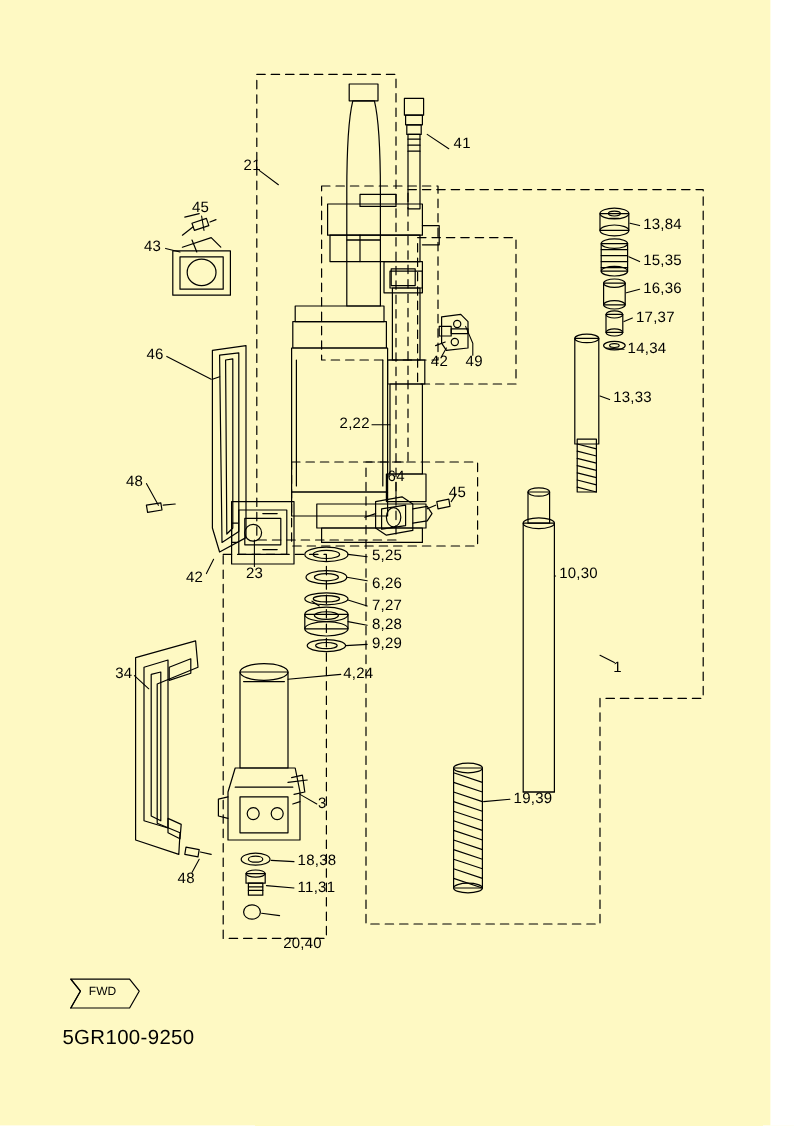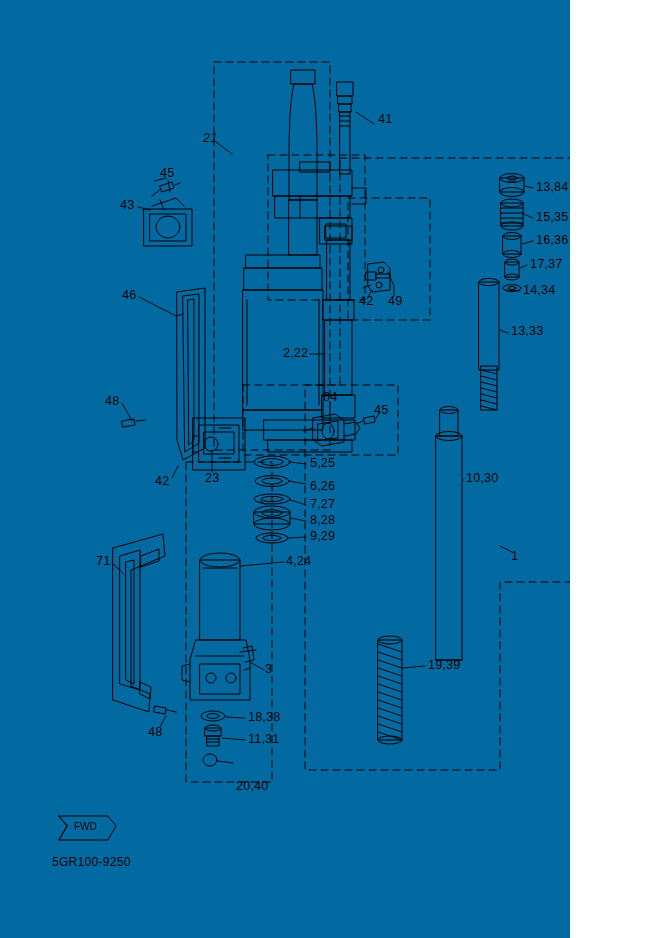--- a/index.html
+++ b/index.html
@@ -5,44 +5,44 @@
   html, body {
     margin: 0;
     padding: 0;
     background: #ffffff;
   }
   body {
     font-family: "Liberation Sans", sans-serif;
   }
   #page {
     position: relative;
-    width: 570px;
+    width: 642px;
     height: 938px;
-    background: #0369a1;
+    background: #fef9c3;
     overflow: hidden;
   }
   svg#diagram {
     position: absolute;
     left: 0;
     top: 0;
     width: 662px;
     height: 938px;
   }
   .lbl {
     position: absolute;
     font-family: "Liberation Sans", sans-serif;
     font-size: 12.5px;
     color: #000000;
     white-space: nowrap;
     letter-spacing: 0.2px;
   }
   .partno {
     position: absolute;
     font-family: "Liberation Sans", sans-serif;
-    font-size: 12px;
+    font-size: 17px;
     color: #000000;
     white-space: nowrap;
     letter-spacing: 0.3px;
   }
   .fwdtext {
     position: absolute;
     font-family: "Liberation Sans", sans-serif;
     font-size: 10px;
     font-weight: normal;
     color: #000000;
@@ -328,21 +328,21 @@
       </g>
 
       <g>
         <path d="M59 816 L108 816 L116 826 L108 840 L59 840 L67 826 Z"></path>
         <path d="M67 826 L59 816 M67 826 L59 840"></path>
       </g>
     </g>
   </svg>
 
   <div class="lbl" style="left:378px; top:112px;">41</div>
-  <div class="lbl" style="left:203px; top:131px;font-style:italic;">21</div>
+  <div class="lbl" style="left:203px; top:131px;">21</div>
   <div class="lbl" style="left:160px; top:166px;">45</div>
   <div class="lbl" style="left:536px; top:180px;">13,84</div>
   <div class="lbl" style="left:120px; top:198px;">43</div>
   <div class="lbl" style="left:536px; top:210px;">15,35</div>
   <div class="lbl" style="left:536px; top:233px;">16,36</div>
   <div class="lbl" style="left:530px; top:257px;">17,37</div>
   <div class="lbl" style="left:523px; top:283px;">14,34</div>
   <div class="lbl" style="left:359px; top:294px;">42</div>
   <div class="lbl" style="left:388px; top:294px;">49</div>
   <div class="lbl" style="left:122px; top:288px;">46</div>
@@ -354,21 +354,21 @@
   <div class="lbl" style="left:205px; top:471px;">23</div>
   <div class="lbl" style="left:155px; top:474px;">42</div>
   <div class="lbl" style="left:466px; top:471px;">10,30</div>
   <div class="lbl" style="left:310px; top:456px;">5,25</div>
   <div class="lbl" style="left:310px; top:479px;">6,26</div>
   <div class="lbl" style="left:310px; top:497px;">7,27</div>
   <div class="lbl" style="left:310px; top:513px;">8,28</div>
   <div class="lbl" style="left:310px; top:529px;">9,29</div>
   <div class="lbl" style="left:286px; top:554px;">4,24</div>
   <div class="lbl" style="left:511px; top:549px;">1</div>
-  <div class="lbl" style="left:96px; top:554px;">71</div>
+  <div class="lbl" style="left:96px; top:554px;">34</div>
   <div class="lbl" style="left:428px; top:658px;">19,39</div>
   <div class="lbl" style="left:265px; top:662px;">3</div>
   <div class="lbl" style="left:148px; top:725px;">48</div>
   <div class="lbl" style="left:248px; top:710px;">18,38</div>
   <div class="lbl" style="left:248px; top:732px;">11,31</div>
   <div class="lbl" style="left:236px; top:779px;">20,40</div>
 
   <div class="fwdtext" style="left:74px; top:821px;">FWD</div>
   <div class="partno" style="left:52px; top:855px;">5GR100-9250</div>
 

